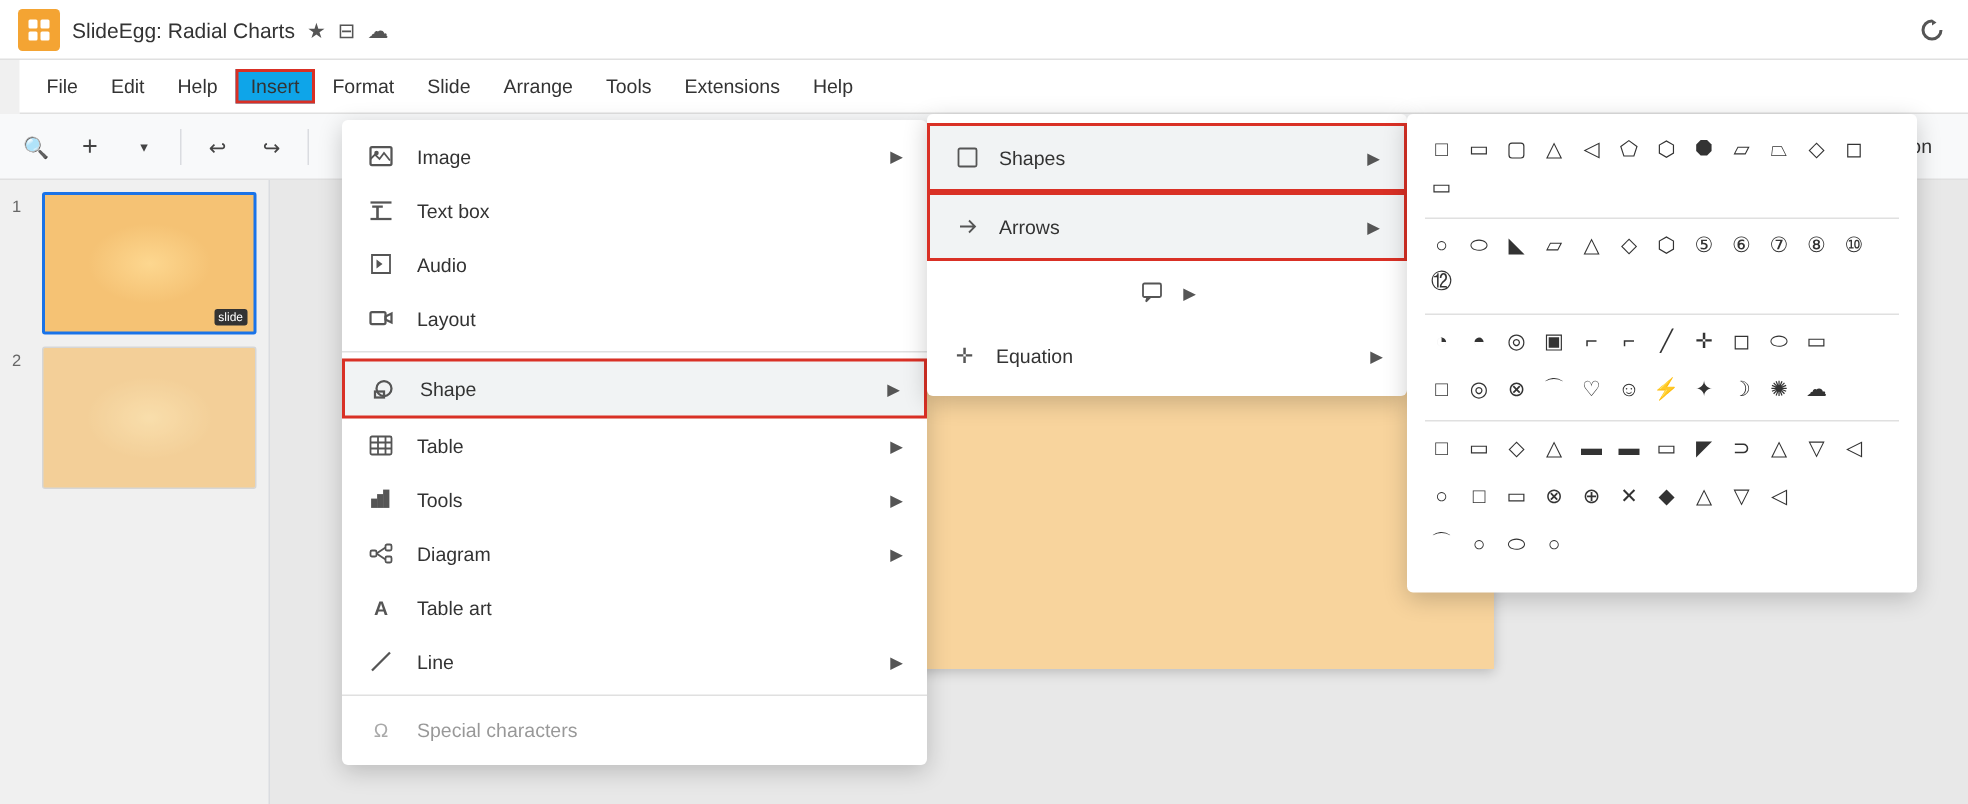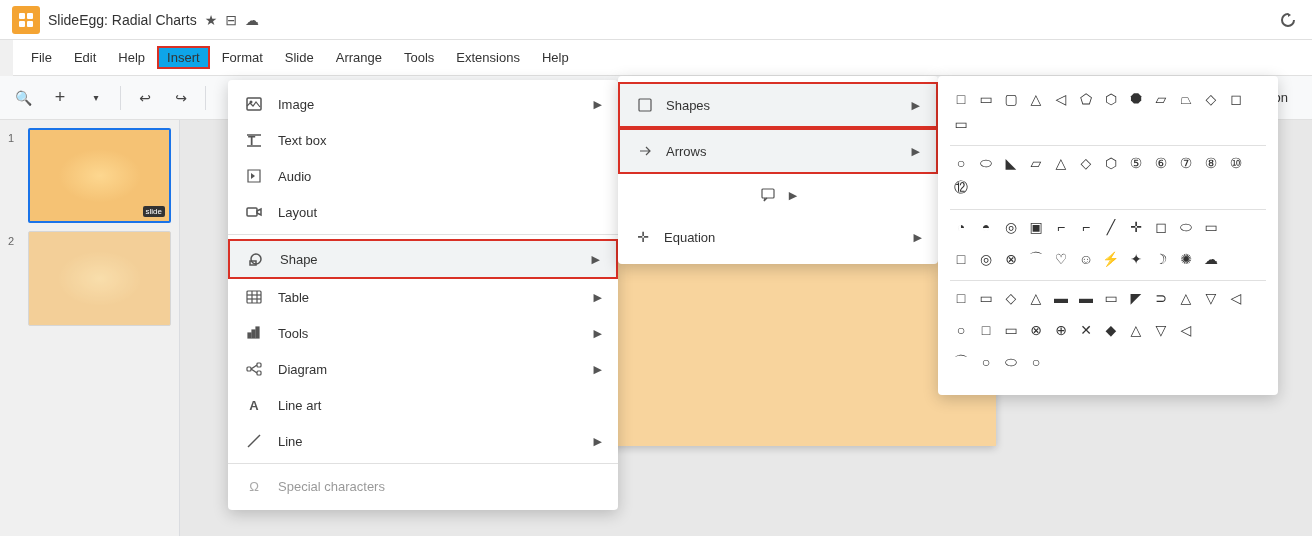--- a/index.html
+++ b/index.html
@@ -518,21 +518,21 @@
           <line x1="5" y1="8" x2="11" y2="4"></line>
           <line x1="5" y1="8" x2="11" y2="12"></line>
         </svg>
     </div>
     <span class="menu-row-label">Diagram</span>
     <span class="menu-row-arrow">▶</span>
   </div>
 
   <div class="menu-row">
     <div class="menu-row-icon" style="font-size:13px; font-weight:bold; color:#555;">A</div>
-    <span class="menu-row-label">Line art</span>
+    <span class="menu-row-label">Table art</span>
   </div>
 
   <div class="menu-row">
     <div class="menu-row-icon">
       <svg width="16" height="16" viewBox="0 0 16 16">
           <line x1="2" y1="14" x2="14" y2="2" stroke="#555" stroke-width="1.5"></line>
         </svg>
     </div>
     <span class="menu-row-label">Line</span>
     <span class="menu-row-arrow">▶</span>

